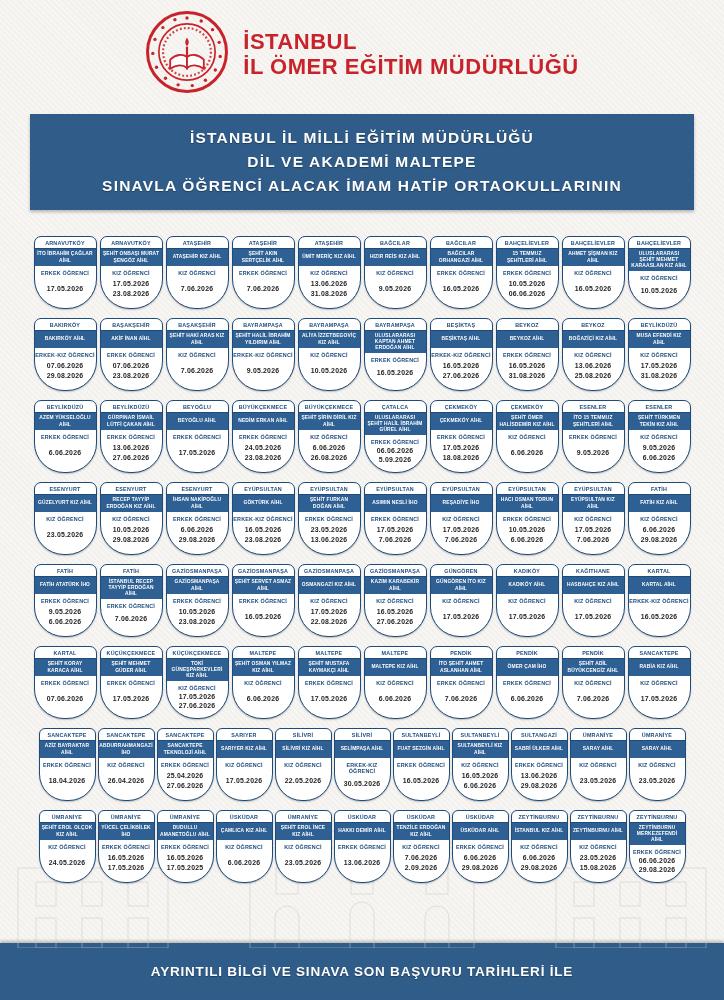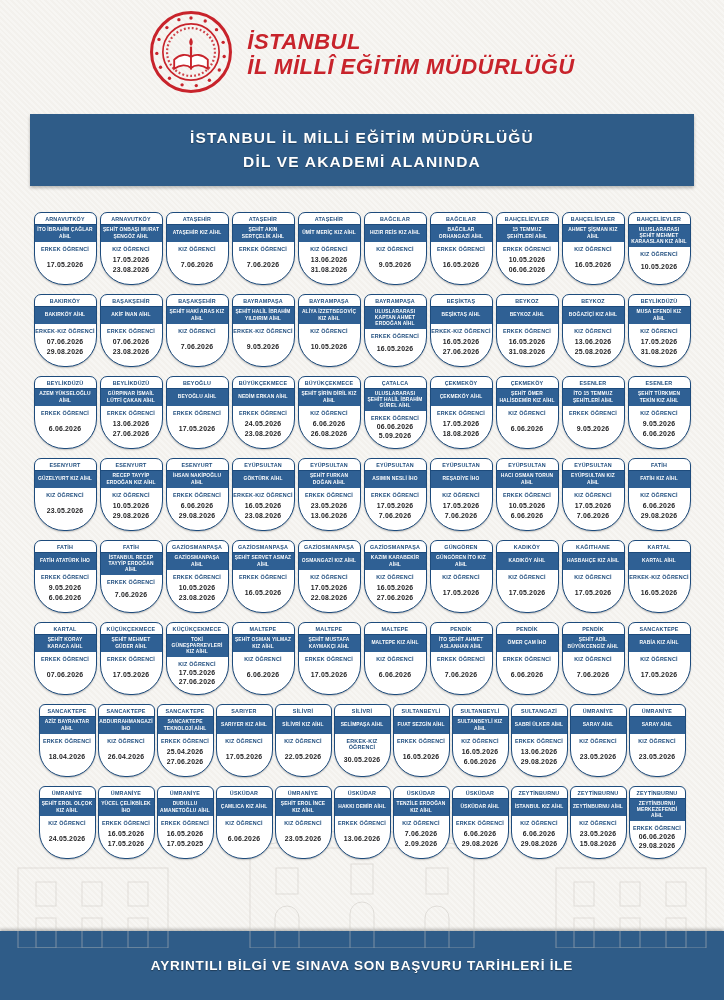--- a/index.html
+++ b/index.html
@@ -8,21 +8,21 @@
   }
   *{box-sizing:border-box;margin:0;padding:0;}
   html,body{background:#e8e6e2;}
   body{font-family:"Liberation Sans","DejaVu Sans",sans-serif;}
   .page{position:relative;width:724px;height:1000px;margin:0 auto;background:var(--paper);
         background-image:repeating-linear-gradient(45deg,rgba(255,255,255,.35) 0 2px,rgba(0,0,0,0) 2px 4px);
         overflow:hidden;}
   
   .header{display:flex;align-items:center;justify-content:center;gap:14px;height:108px;}
   .emblem{flex:0 0 auto;}
-  .org{color:var(--red);font-weight:bold;line-height:1.15;font-style:italic;}
+  .org{color:var(--red);font-weight:bold;line-height:1.15;}
   .org .l1{font-size:22px;letter-spacing:.5px;}
   .org .l2{font-size:22px;letter-spacing:.5px;}
   
   .banner{margin:6px 30px 0 30px;background:var(--navy);color:#fff;text-align:center;
           padding:12px 16px;box-shadow:0 2px 3px rgba(0,0,0,.25);}
   .banner div{font-weight:bold;font-size:15.5px;line-height:1.55;letter-spacing:1.2px;
               text-shadow:0 1px 1px rgba(0,0,0,.35);}
   
   .grid{position:relative;z-index:2;margin-top:26px;display:flex;flex-direction:column;gap:9px;}
   .card-row{display:flex;justify-content:center;gap:3px;align-items:stretch;}
@@ -37,21 +37,21 @@
         text-align:center;min-height:17px;display:flex;align-items:center;justify-content:center;
         padding:2px 2px;letter-spacing:.15px;}
   .stype{color:var(--border);font-weight:bold;font-size:5.4px;text-align:center;margin-top:4px;
          letter-spacing:.2px;}
   .dates{flex:1;display:flex;flex-direction:column;align-items:center;justify-content:center;
          color:var(--date);font-weight:bold;font-size:6.9px;line-height:1.4;padding-bottom:7px;
          letter-spacing:.2px;}
   
   .watermark{position:absolute;left:0;right:0;bottom:52px;z-index:1;opacity:.5;}
   
-  .footer{position:absolute;left:0;right:0;bottom:0;height:69px;background:var(--navy);
+  .footer{position:absolute;left:0;right:0;bottom:0;height:57px;background:var(--navy);
           color:#fff;text-align:center;display:flex;flex-direction:column;justify-content:center;
           box-shadow:0 -2px 3px rgba(0,0,0,.25);}
   .footer div{font-weight:bold;font-size:13.5px;line-height:1.6;letter-spacing:.8px;
               text-shadow:0 1px 1px rgba(0,0,0,.35);}
 </style>
 </head>
 <body>
 
 <div class="page">
 
@@ -81,27 +81,28 @@
           </g>
         </g>
         <path d="M50 33 C47 37 47.5 40.5 50 43 C52.5 40.5 53 37 50 33 Z" fill="#c8232b"></path>
         <rect x="48.7" y="43.5" width="2.6" height="13" fill="#c8232b"></rect>
         <path d="M30 59 C37 52.5 45 52 50 56 L50 69 C45 64.5 37 65 30 70 Z" fill="#fff" stroke="#c8232b" stroke-width="2.2"></path>
         <path d="M70 59 C63 52.5 55 52 50 56 L50 69 C55 64.5 63 65 70 70 Z" fill="#fff" stroke="#c8232b" stroke-width="2.2"></path>
       </svg>
     </span>
     <div class="org">
       <div class="l1">İSTANBUL</div>
-      <div class="l2">İL MİLLÎ EĞİTİM MÜDÜRLÜĞÜ</div>
+      <div class="l2">İL ÖMER EĞİTİM MÜDÜRLÜĞÜ</div>
     </div>
   </div>
 
   <div class="banner">
     <div>İSTANBUL İL MİLLİ EĞİTİM MÜDÜRLÜĞÜ</div>
-    <div>DİL VE AKADEMİ ALANINDA</div>
+    <div>DİL VE AKADEMİ MALTEPE</div>
+    <div>SINAVLA ÖĞRENCİ ALACAK İMAM HATİP ORTAOKULLARININ</div>
   </div>
 
   <div class="grid">
       <div class="card-row">
         <div class="card">
     <div class="district">ARNAVUTKÖY</div>
     <div class="band">İTO İBRAHİM ÇAĞLAR AİHL</div>
     <div class="stype">ERKEK ÖĞRENCİ</div>
     <div class="dates">
             <div>17.05.2026</div>

